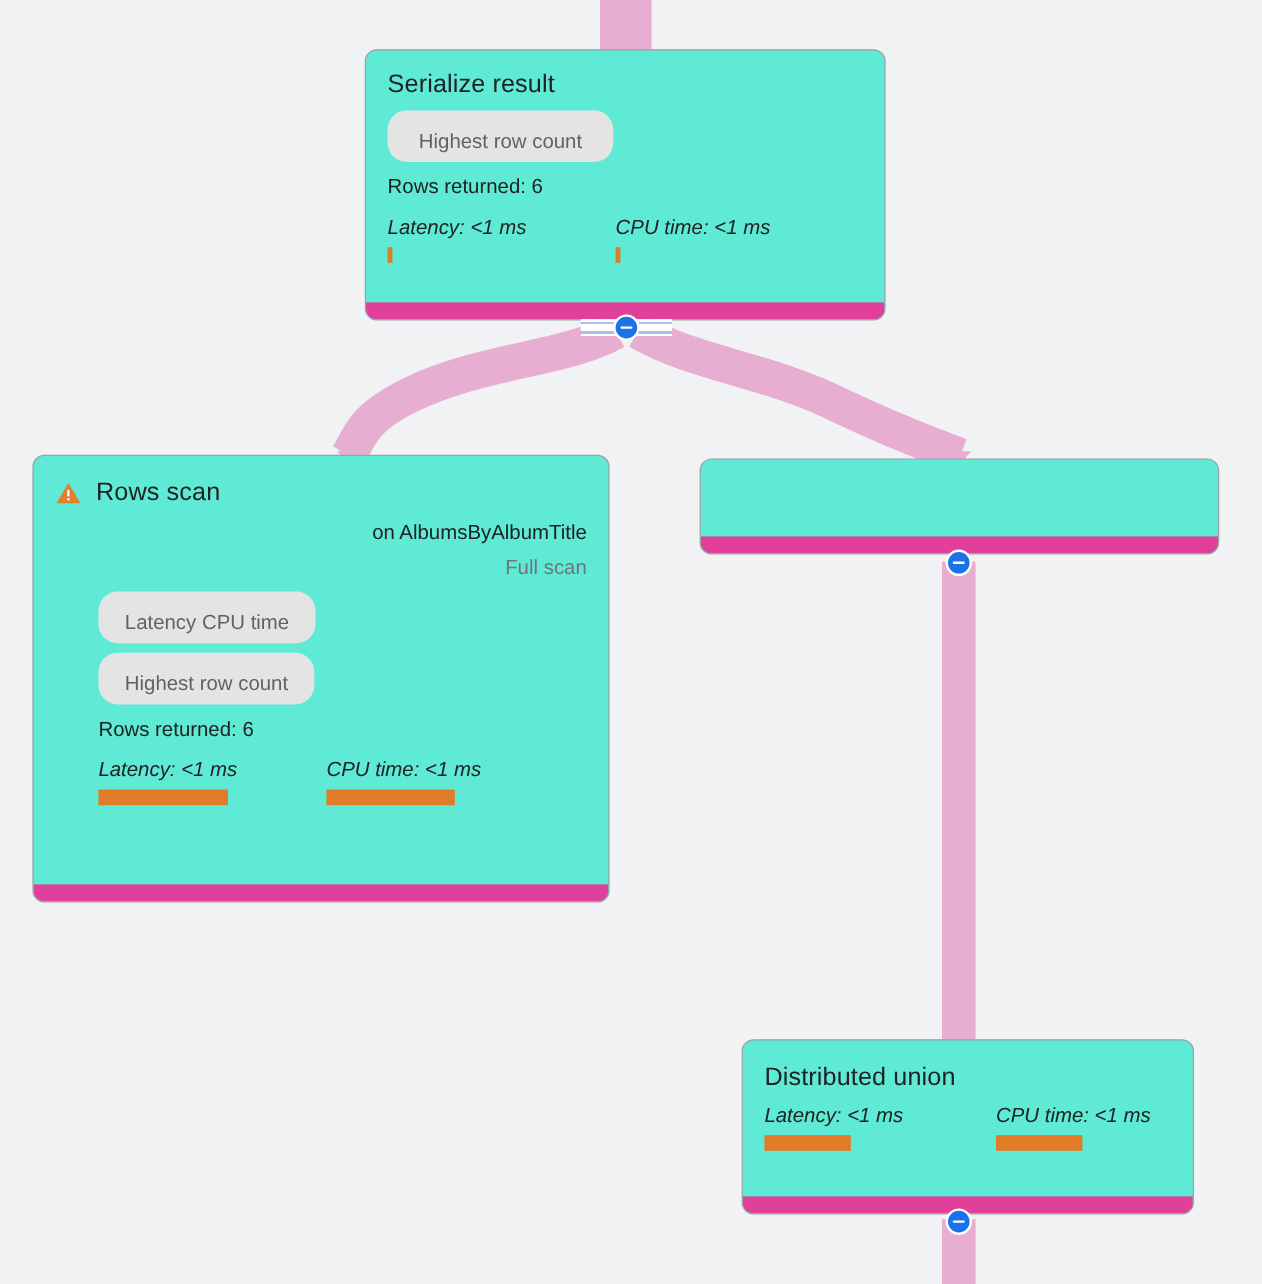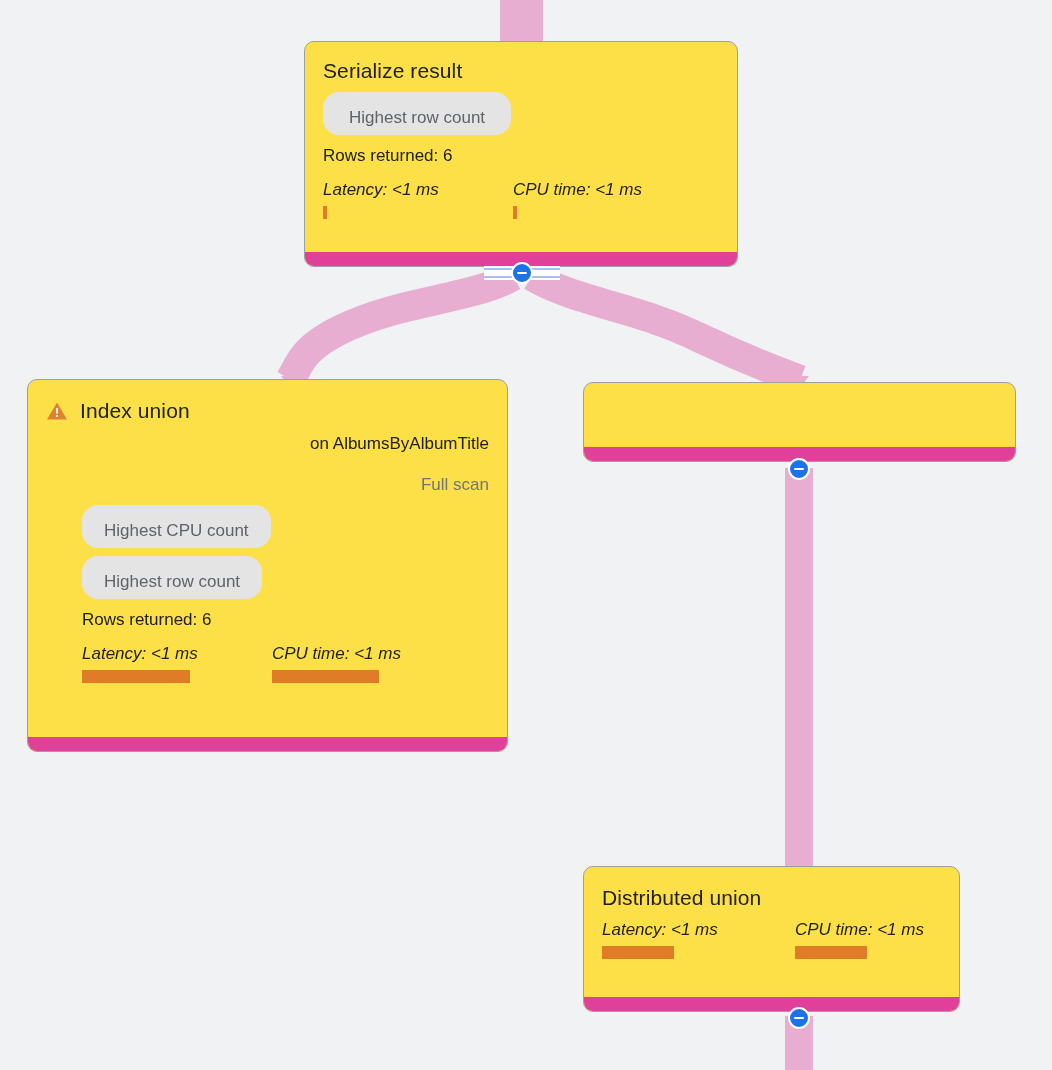--- a/index.html
+++ b/index.html
@@ -20,21 +20,21 @@
     position: absolute;
     left: 0; top: 0;
     width: 1052px;
     height: 1070px;
     pointer-events: none;
   }
 
   
   .node {
     position: absolute;
-    background: #fde047;
+    background: #5eead4;
     border: 1px solid #9aa0a6;
     border-radius: 10px;
     box-sizing: border-box;
     overflow: hidden;
   }
   .node-body {
     padding: 16px 18px 14px 18px;
   }
   .node-accent {
     position: absolute;
@@ -195,26 +195,26 @@
 <div class="collapse-btn" style="left:511px; top:262px;"></div>
 
 <div class="node" style="left:27px; top:379px; width:481px; height:373px;">
   <div class="node-body" style="padding:18px 18px 14px 18px;">
     <div class="title-row">
       <svg class="warn-icon" viewBox="0 0 22 20">
         <path d="M11 1.6 L21 18.4 L1 18.4 Z" fill="#e08030"></path>
         <rect x="10.1" y="7.2" width="1.8" height="5.4" fill="#ffffff"></rect>
         <rect x="10.1" y="14.1" width="1.8" height="1.9" fill="#ffffff"></rect>
       </svg>
-      <div class="node-title">Index union</div>
+      <div class="node-title">Rows scan</div>
     </div>
     <div class="subline" style="margin-left:36px; margin-top:7px;">on AlbumsByAlbumTitle</div>
-    <div class="subline muted" style="margin-left:36px; margin-top:16px;">Full scan</div>
+    <div class="subline muted" style="margin-left:36px; margin-top:4px;">Full scan</div>
     <div style="margin-left:36px;">
-      <div><span class="chip">Highest CPU count</span></div>
+      <div><span class="chip">Latency CPU time</span></div>
       <div><span class="chip">Highest row count</span></div>
     </div>
     <div class="rows-line" style="margin-left:36px;">Rows returned: 6</div>
     <div class="metrics" style="margin-left:36px;">
       <div class="metric" style="width:190px;">
         <div class="metric-label">Latency: &lt;1 ms</div>
         <div class="metric-bar" style="width:108px;"></div>
       </div>
       <div class="metric">
         <div class="metric-label">CPU time: &lt;1 ms</div>
@@ -224,21 +224,21 @@
   </div>
   <div class="node-accent"></div>
 </div>
 
 <div class="node" style="left:583px; top:382px; width:433px; height:80px;">
   <div class="node-accent"></div>
 </div>
 
 <div class="collapse-btn" style="left:788px; top:458px;"></div>
 
-<div class="node" style="left:583px; top:866px; width:377px; height:146px;">
+<div class="node" style="left:618px; top:866px; width:377px; height:146px;">
   <div class="node-body" style="padding:18px 18px 0 18px;">
     <div class="title-row">
       <div class="node-title">Distributed union</div>
     </div>
     <div class="metrics" style="margin-top:8px;">
       <div class="metric" style="width:193px;">
         <div class="metric-label">Latency: &lt;1 ms</div>
         <div class="metric-bar" style="width:72px;"></div>
       </div>
       <div class="metric">

